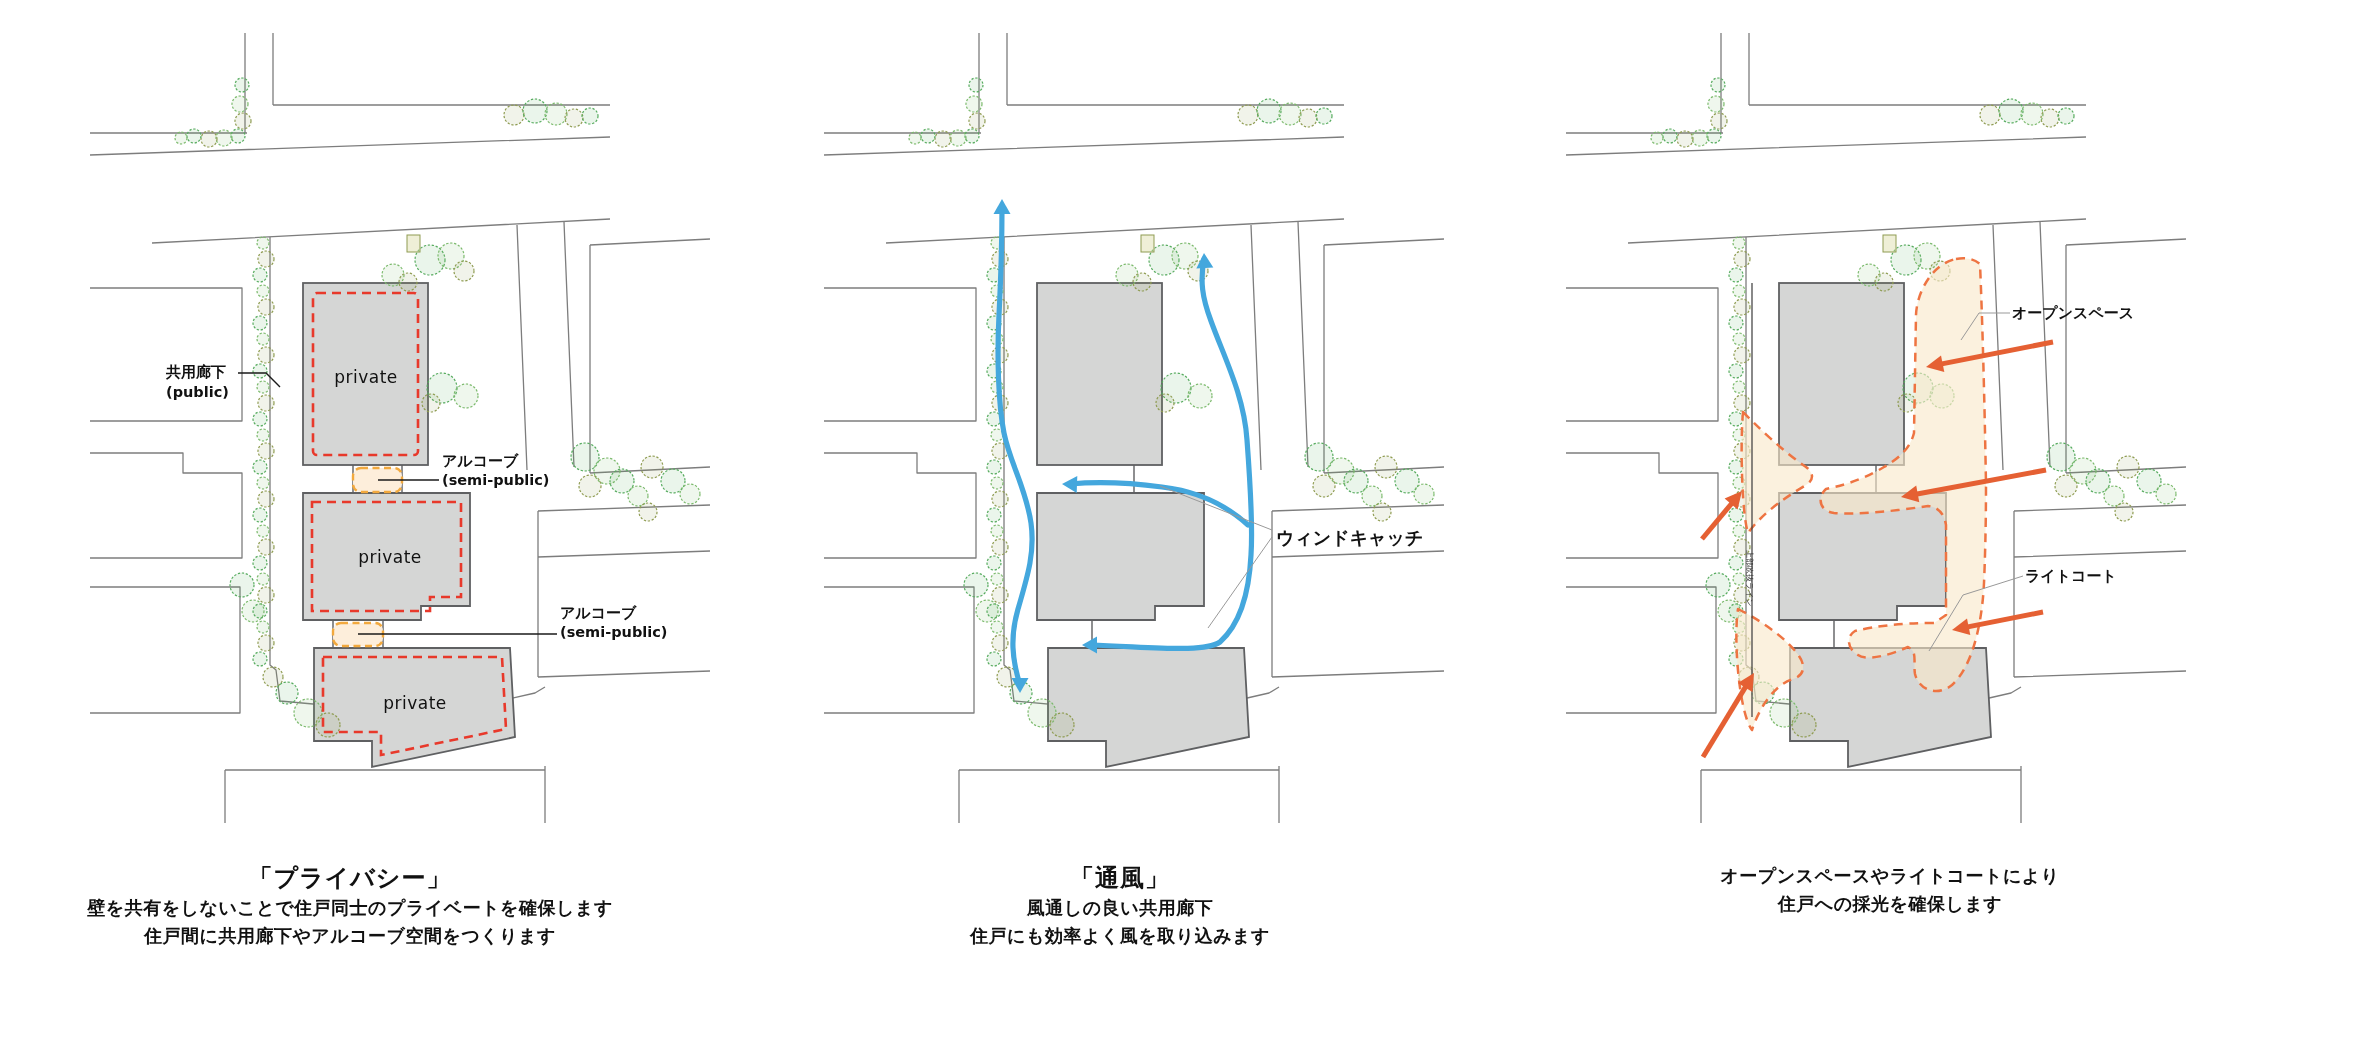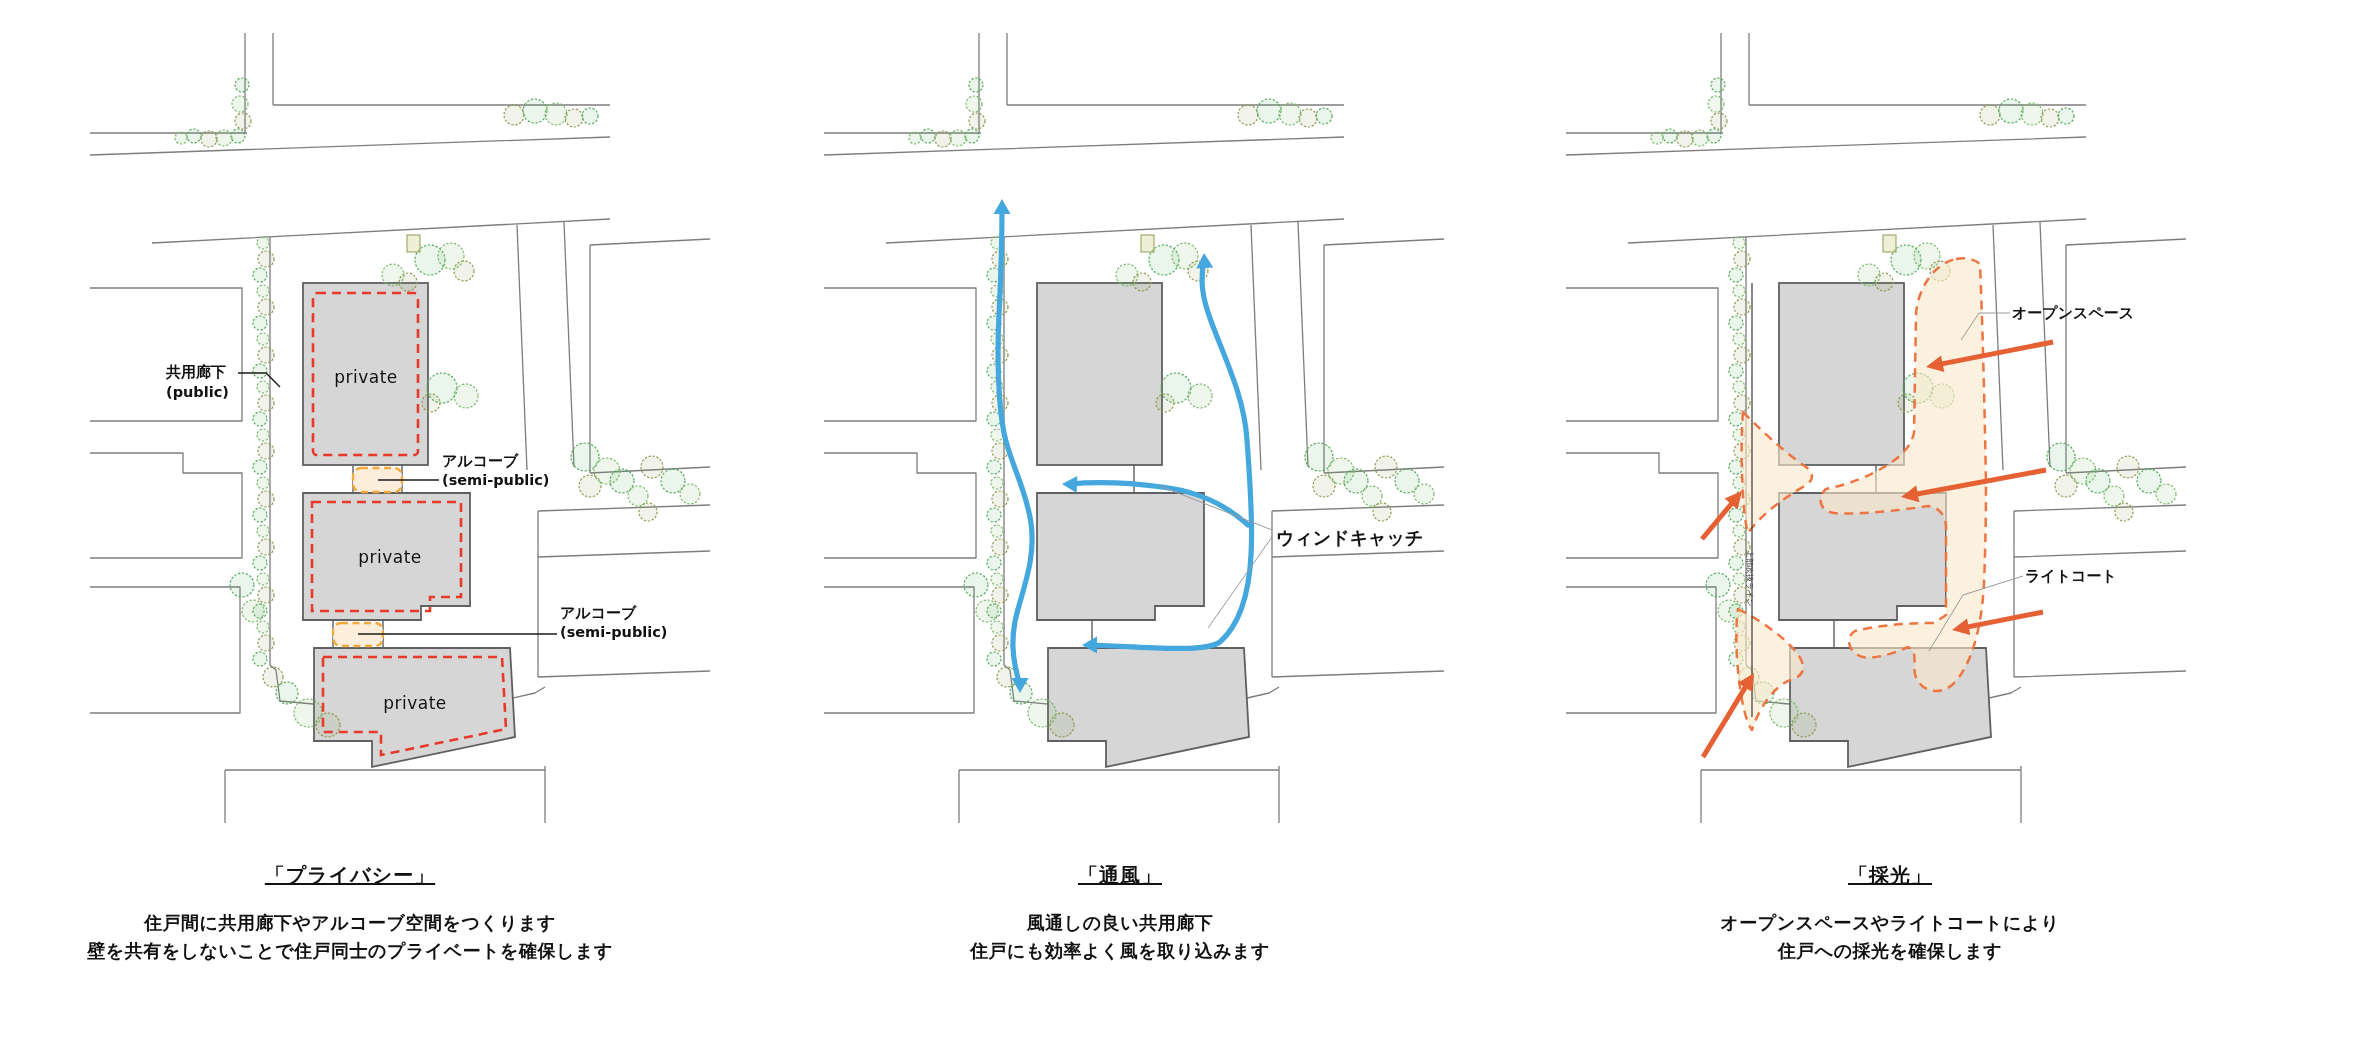--- a/index.html
+++ b/index.html
@@ -5,21 +5,21 @@
   html,body{margin:0;padding:0;}
   body{
     width:2362px;height:1049px;position:relative;background:#ffffff;
     font-family:"DejaVu Sans","Liberation Sans",sans-serif;overflow:hidden;
   }
   .panel-svg{position:absolute;top:25px;width:620px;height:800px;}
   #panel-1{left:90px}
   #panel-2{left:824px}
   #panel-3{left:1566px}
   .caption{position:absolute;top:862px;transform:translateX(-50%);text-align:center;white-space:nowrap;color:#111;}
-  .cap-title{font-size:20px;font-weight:700;margin-bottom:20px;letter-spacing:1px;text-decoration:underline;}
+  .cap-title{font-size:24px;font-weight:700;letter-spacing:1px;}
   .cap-line{font-size:18px;font-weight:600;line-height:28px;letter-spacing:0.5px;}
   svg text{fill:#111;}
   .jp-label{font-size:15px;font-weight:600;}
   .en-label{font-size:14.5px;font-weight:600;}
   .bldg-label{font-size:17px;font-weight:500;letter-spacing:0.5px;}
   .wind-label{font-size:18px;font-weight:600;}
   .tiny-vlabel{font-size:8px;font-weight:400;fill:#333;}
 </style>
 </head>
 <body>
@@ -340,25 +340,24 @@
     <text class="jp-label" x="446" y="293">オープンスペース</text>
   </g>
   <g>
     <polyline points="457,551 397,570 363,626" fill="none" stroke="#999999" stroke-width="1"></polyline>
     <text class="jp-label" x="459" y="556">ライトコート</text>
   </g>
 </svg>
 
 <div class="caption" style="left:350px">
   <div class="cap-title">「プライバシー」</div>
+  <div class="cap-line">壁を共有をしないことで住戸同士のプライベートを確保します</div>
   <div class="cap-line">住戸間に共用廊下やアルコーブ空間をつくります</div>
-  <div class="cap-line">壁を共有をしないことで住戸同士のプライベートを確保します</div>
 </div>
 <div class="caption" style="left:1120px">
   <div class="cap-title">「通風」</div>
   <div class="cap-line">風通しの良い共用廊下</div>
   <div class="cap-line">住戸にも効率よく風を取り込みます</div>
 </div>
 <div class="caption" style="left:1890px">
-  <div class="cap-title">「採光」</div>
   <div class="cap-line">オープンスペースやライトコートにより</div>
   <div class="cap-line">住戸への採光を確保します</div>
 </div>
 
 </body></html>

